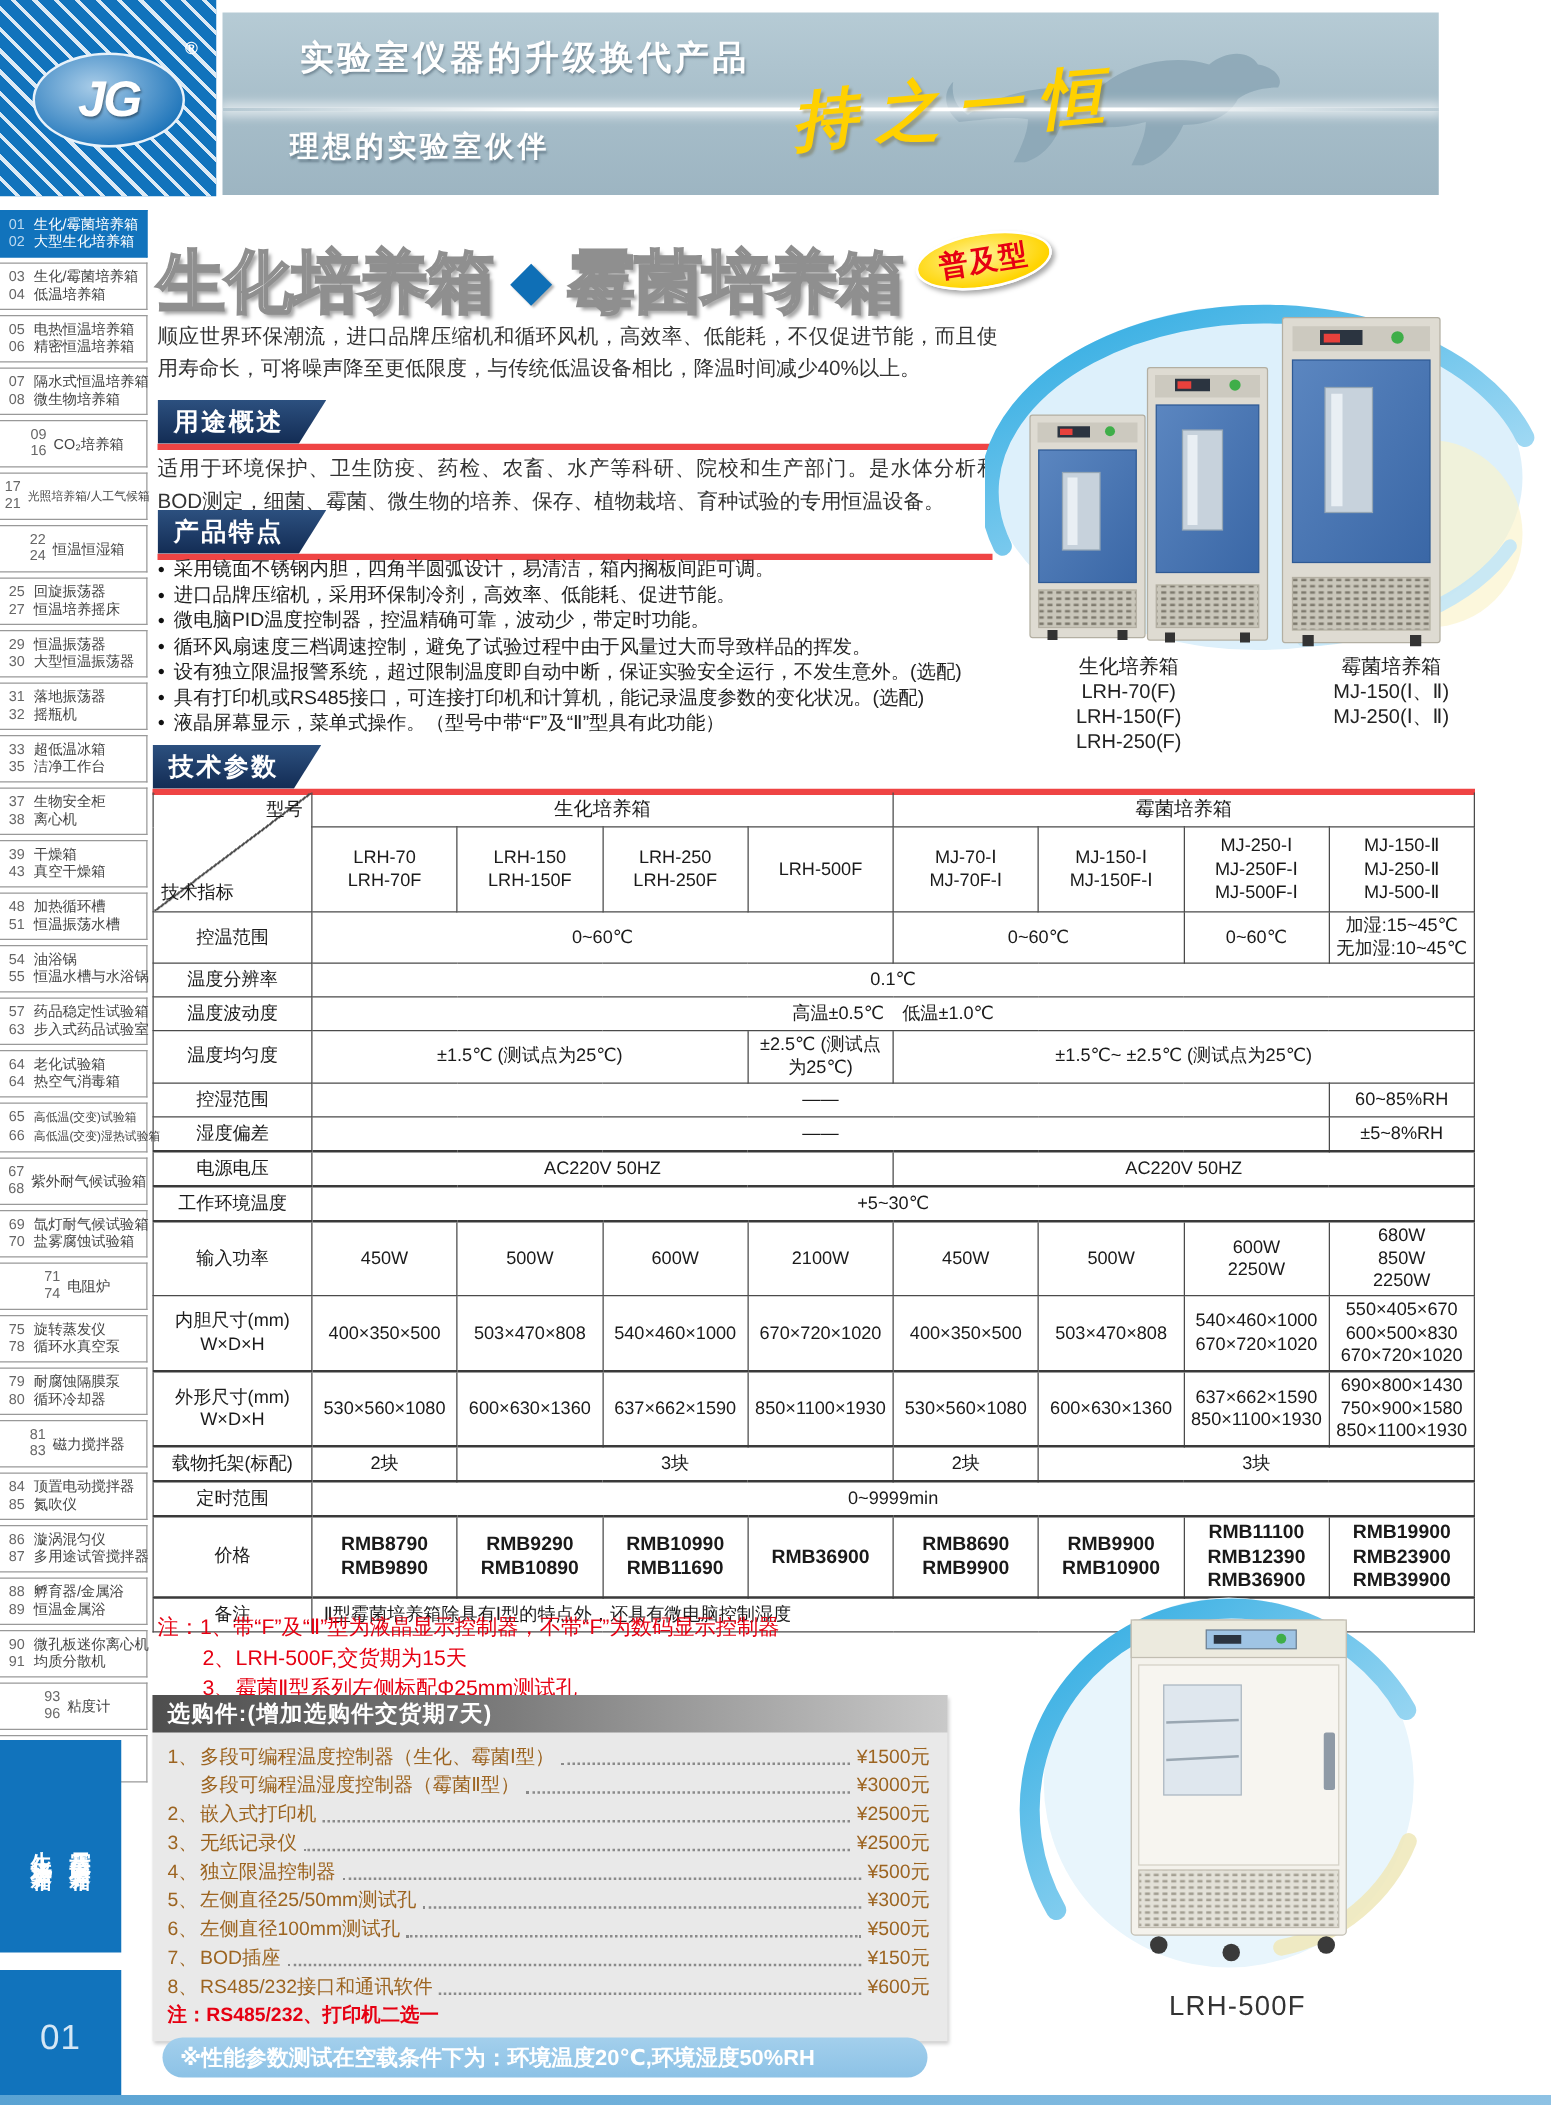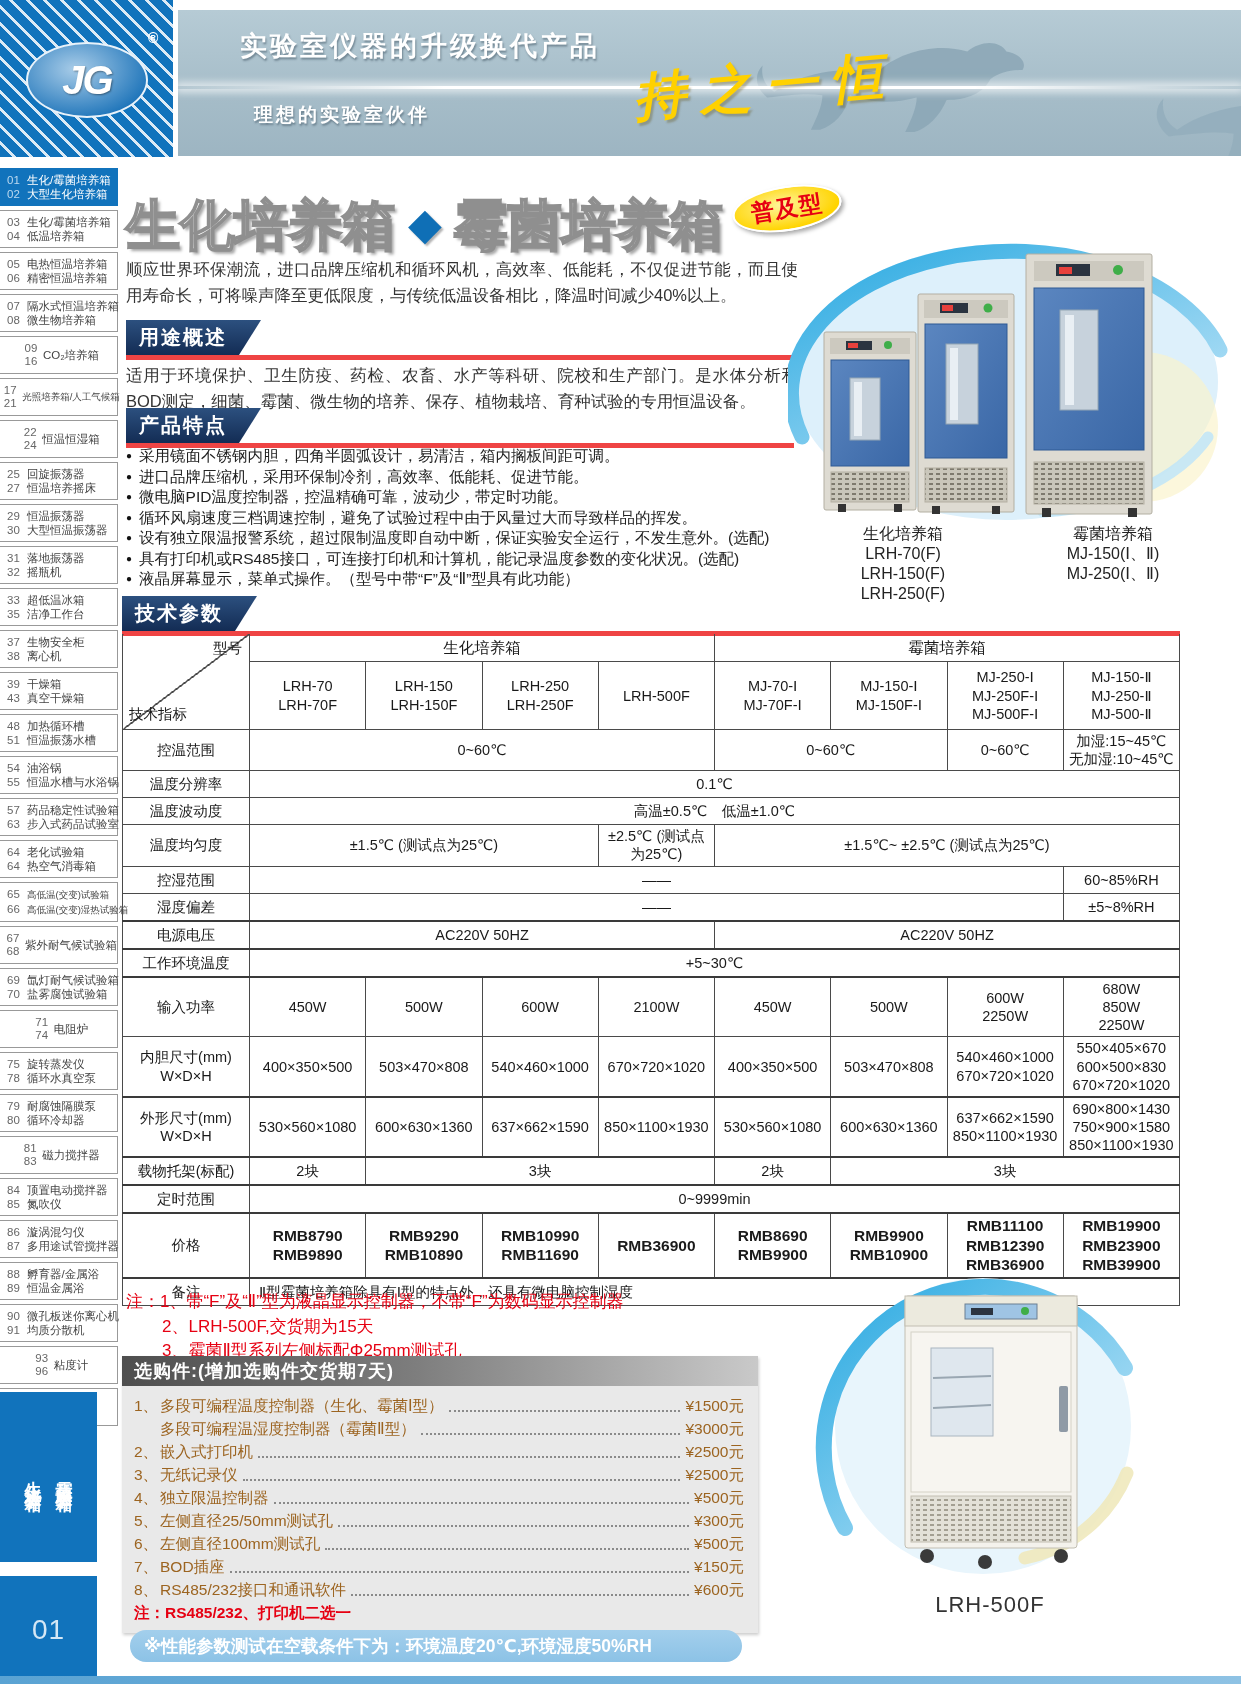--- a/index.html
+++ b/index.html
@@ -7,29 +7,29 @@
         font-family:"Liberation Sans","DejaVu Sans",sans-serif;color:#222;}
   
   .logo-block{position:absolute;left:0;top:0;width:173px;height:157px;background:#1173bc;
     background-image:repeating-linear-gradient(45deg,rgba(255,255,255,0) 0 9px,rgba(255,255,255,.85) 9px 12px);}
   .logo-ellipse{position:absolute;left:26px;top:42px;width:118px;height:72px;border-radius:50%;
     background:radial-gradient(ellipse at 40% 35%,#a8cce8,#2277bb 75%,#135a93);
     border:2px solid #e8f2fa;display:flex;align-items:center;justify-content:center;}
   .logo-text{color:#fff;font-weight:bold;font-style:italic;font-size:40px;letter-spacing:-2px;
     text-shadow:1px 1px 2px rgba(0,0,0,.4);}
   .logo-reg{position:absolute;left:148px;top:30px;color:#fff;font-size:14px;font-weight:bold;}
-  .banner{position:absolute;left:178px;top:10px;width:1063px;height:146px;overflow:hidden;
+  .banner{position:absolute;left:178px;top:10px;width:973px;height:146px;overflow:hidden;
     background:linear-gradient(180deg,#b6cbd5 0%,#a5bcc8 60%,#9db5c2 100%);}
   .banner svg{position:absolute;left:0;top:0;}
   .banner-divider{position:absolute;left:0;top:76px;width:100%;height:3px;
     background:linear-gradient(90deg,rgba(255,255,255,.15),#fff 25%,#fff 75%,rgba(255,255,255,.2));
     box-shadow:0 0 9px 3px rgba(255,255,255,.75);}
   .banner-line1{position:absolute;left:62px;top:18px;font-size:27px;font-weight:bold;color:#fff;
     letter-spacing:3px;text-shadow:1px 2px 2px rgba(40,60,75,.45);}
-  .banner-line2{position:absolute;left:76px;top:92px;font-size:19px;font-weight:bold;color:#fff;
+  .banner-line2{position:absolute;left:54px;top:92px;font-size:23px;font-weight:bold;color:#fff;
     letter-spacing:3px;text-shadow:1px 2px 2px rgba(40,60,75,.45);}
   .slogan{position:absolute;left:455px;top:42px;font-size:52px;font-weight:bold;font-style:italic;
     color:#ffd100;letter-spacing:14px;transform:rotate(-5deg);
     text-shadow:2px 3px 2px rgba(90,70,0,.3);}
   
   .sidebar{position:absolute;left:0;top:168px;width:118px;}
   .sb-item{border:1px solid #999;border-left:none;background:#fff;margin-bottom:4px;
     padding:4px 2px 4px 7px;min-height:28px;display:flex;flex-direction:column;justify-content:center;}
   .sb-line{display:flex;align-items:baseline;gap:4px;line-height:14px;}
   .sb-num{font-size:11.5px;color:#666;min-width:16px;}

